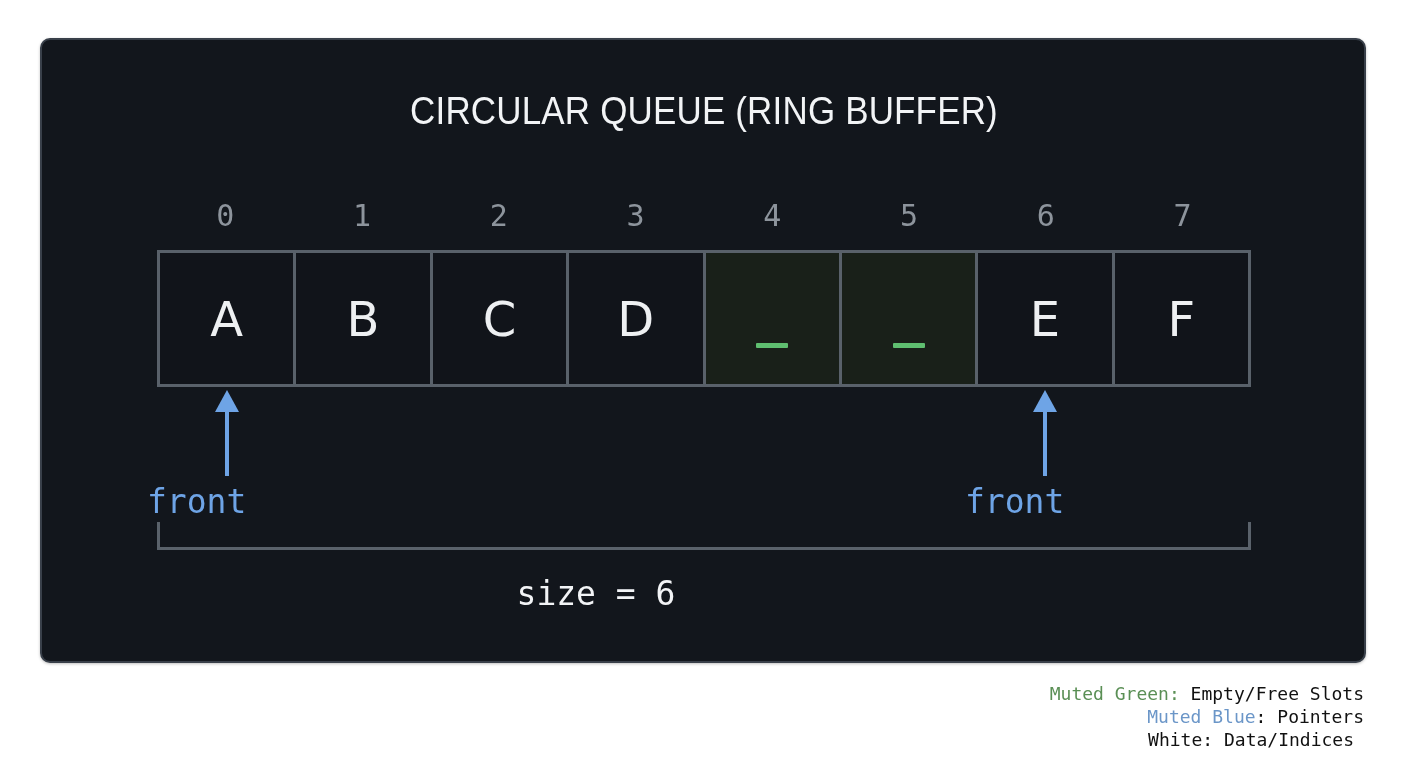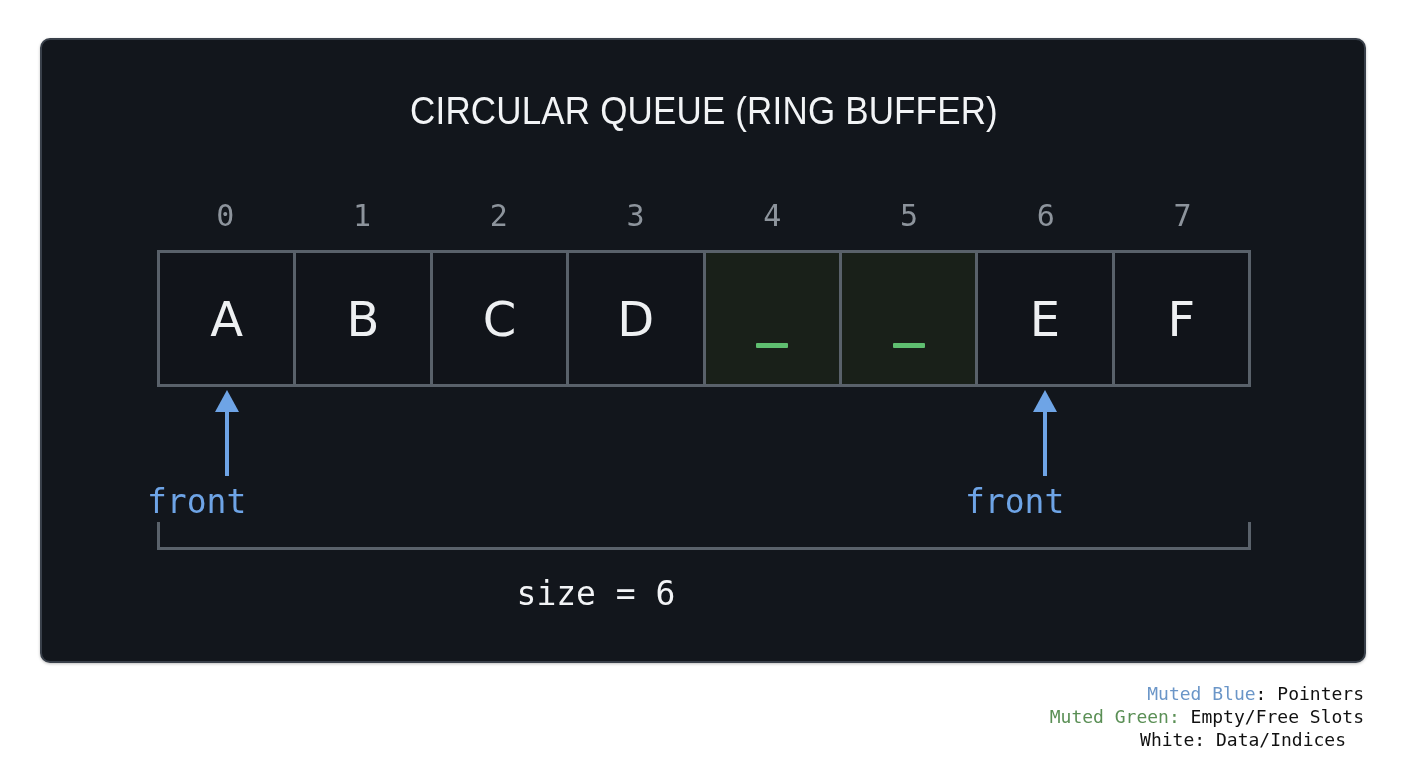--- a/index.html
+++ b/index.html
@@ -111,16 +111,16 @@
     <rect x="13" y="18" width="4" height="68" fill="#6ea4e6"></rect>
   </svg>
 </div>
 <div class="pointer-label" style="left:1045px;">front</div>
 
 <div class="bracket"></div>
 
 <div class="size-label">size = 6</div>
 
 <div class="legend">
+  <div class="legend-row"><span style="color:#5a8f55">Muted Green:</span><span> </span><span>Empty/Free Slots</span></div>
   <div class="legend-row"><span style="color:#6b96c8">Muted Blue</span><span>: </span><span>Pointers</span></div>
-  <div class="legend-row"><span style="color:#5a8f55">Muted Green:</span><span> </span><span>Empty/Free Slots</span></div>
-  <div class="legend-row" style="margin-right:18px;"><span>White</span><span>: </span><span>Data/Indices</span></div>
+  <div class="legend-row" style="margin-right:10px;"><span>White</span><span>: </span><span>Data/Indices</span></div>
 </div>
 
 </body></html>

